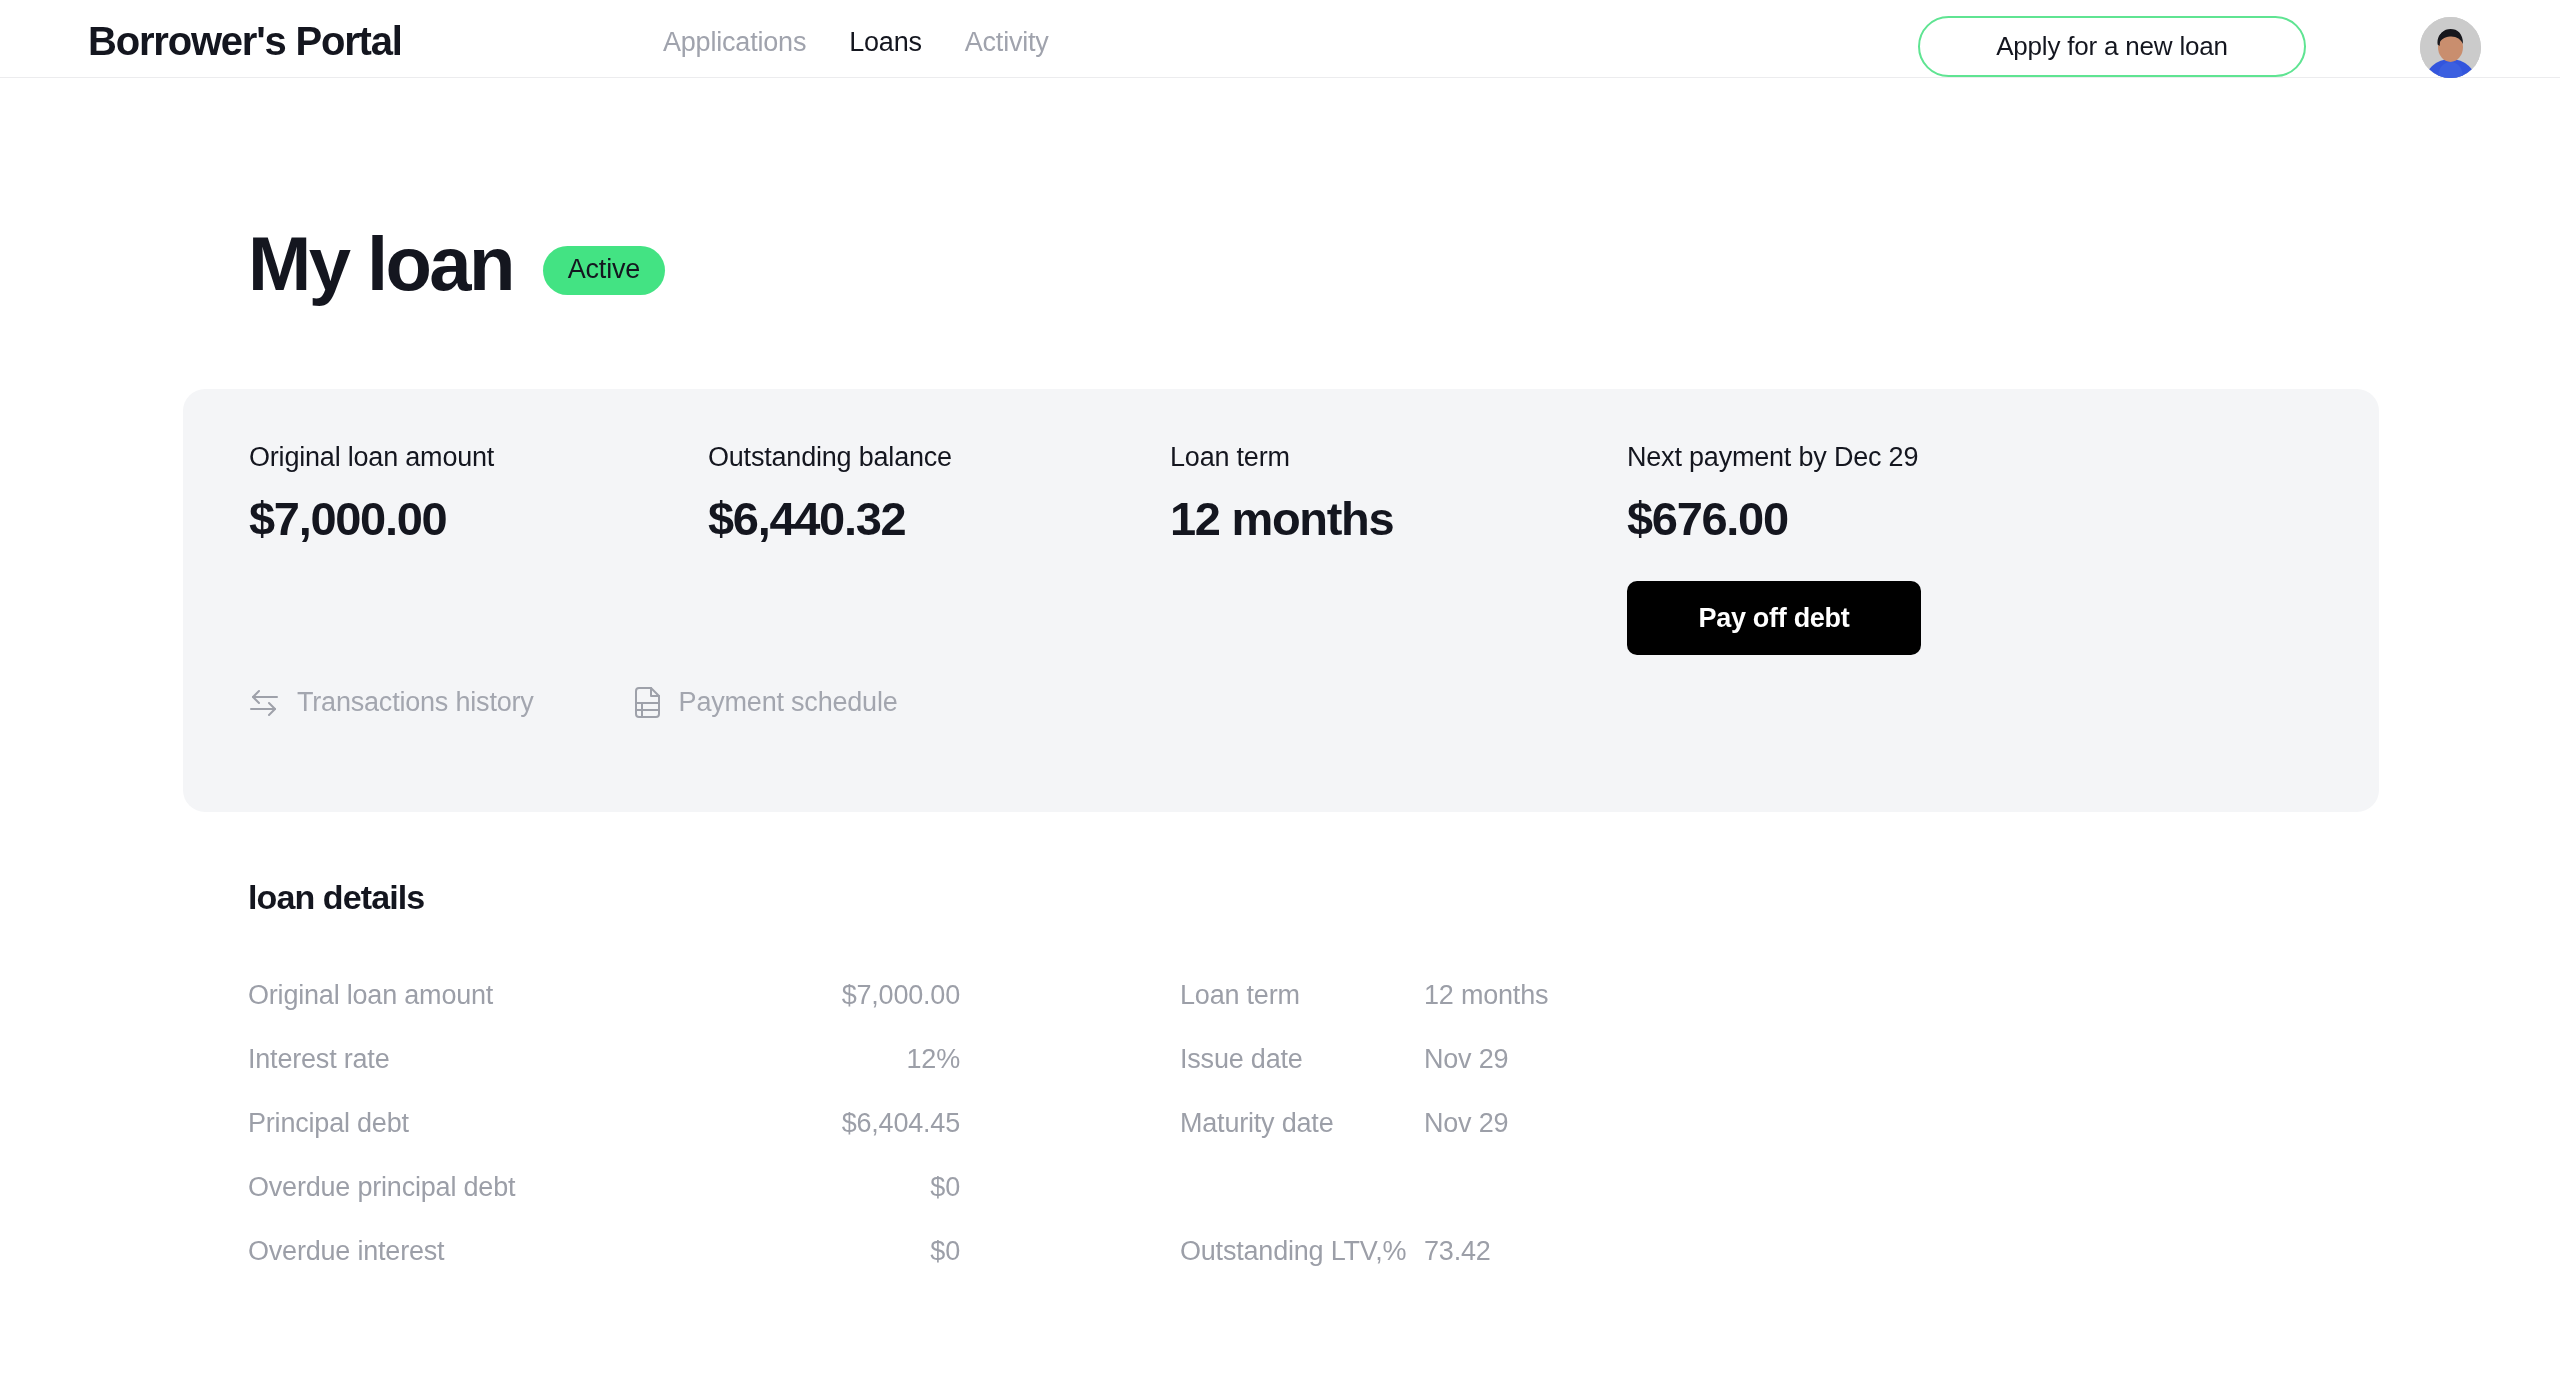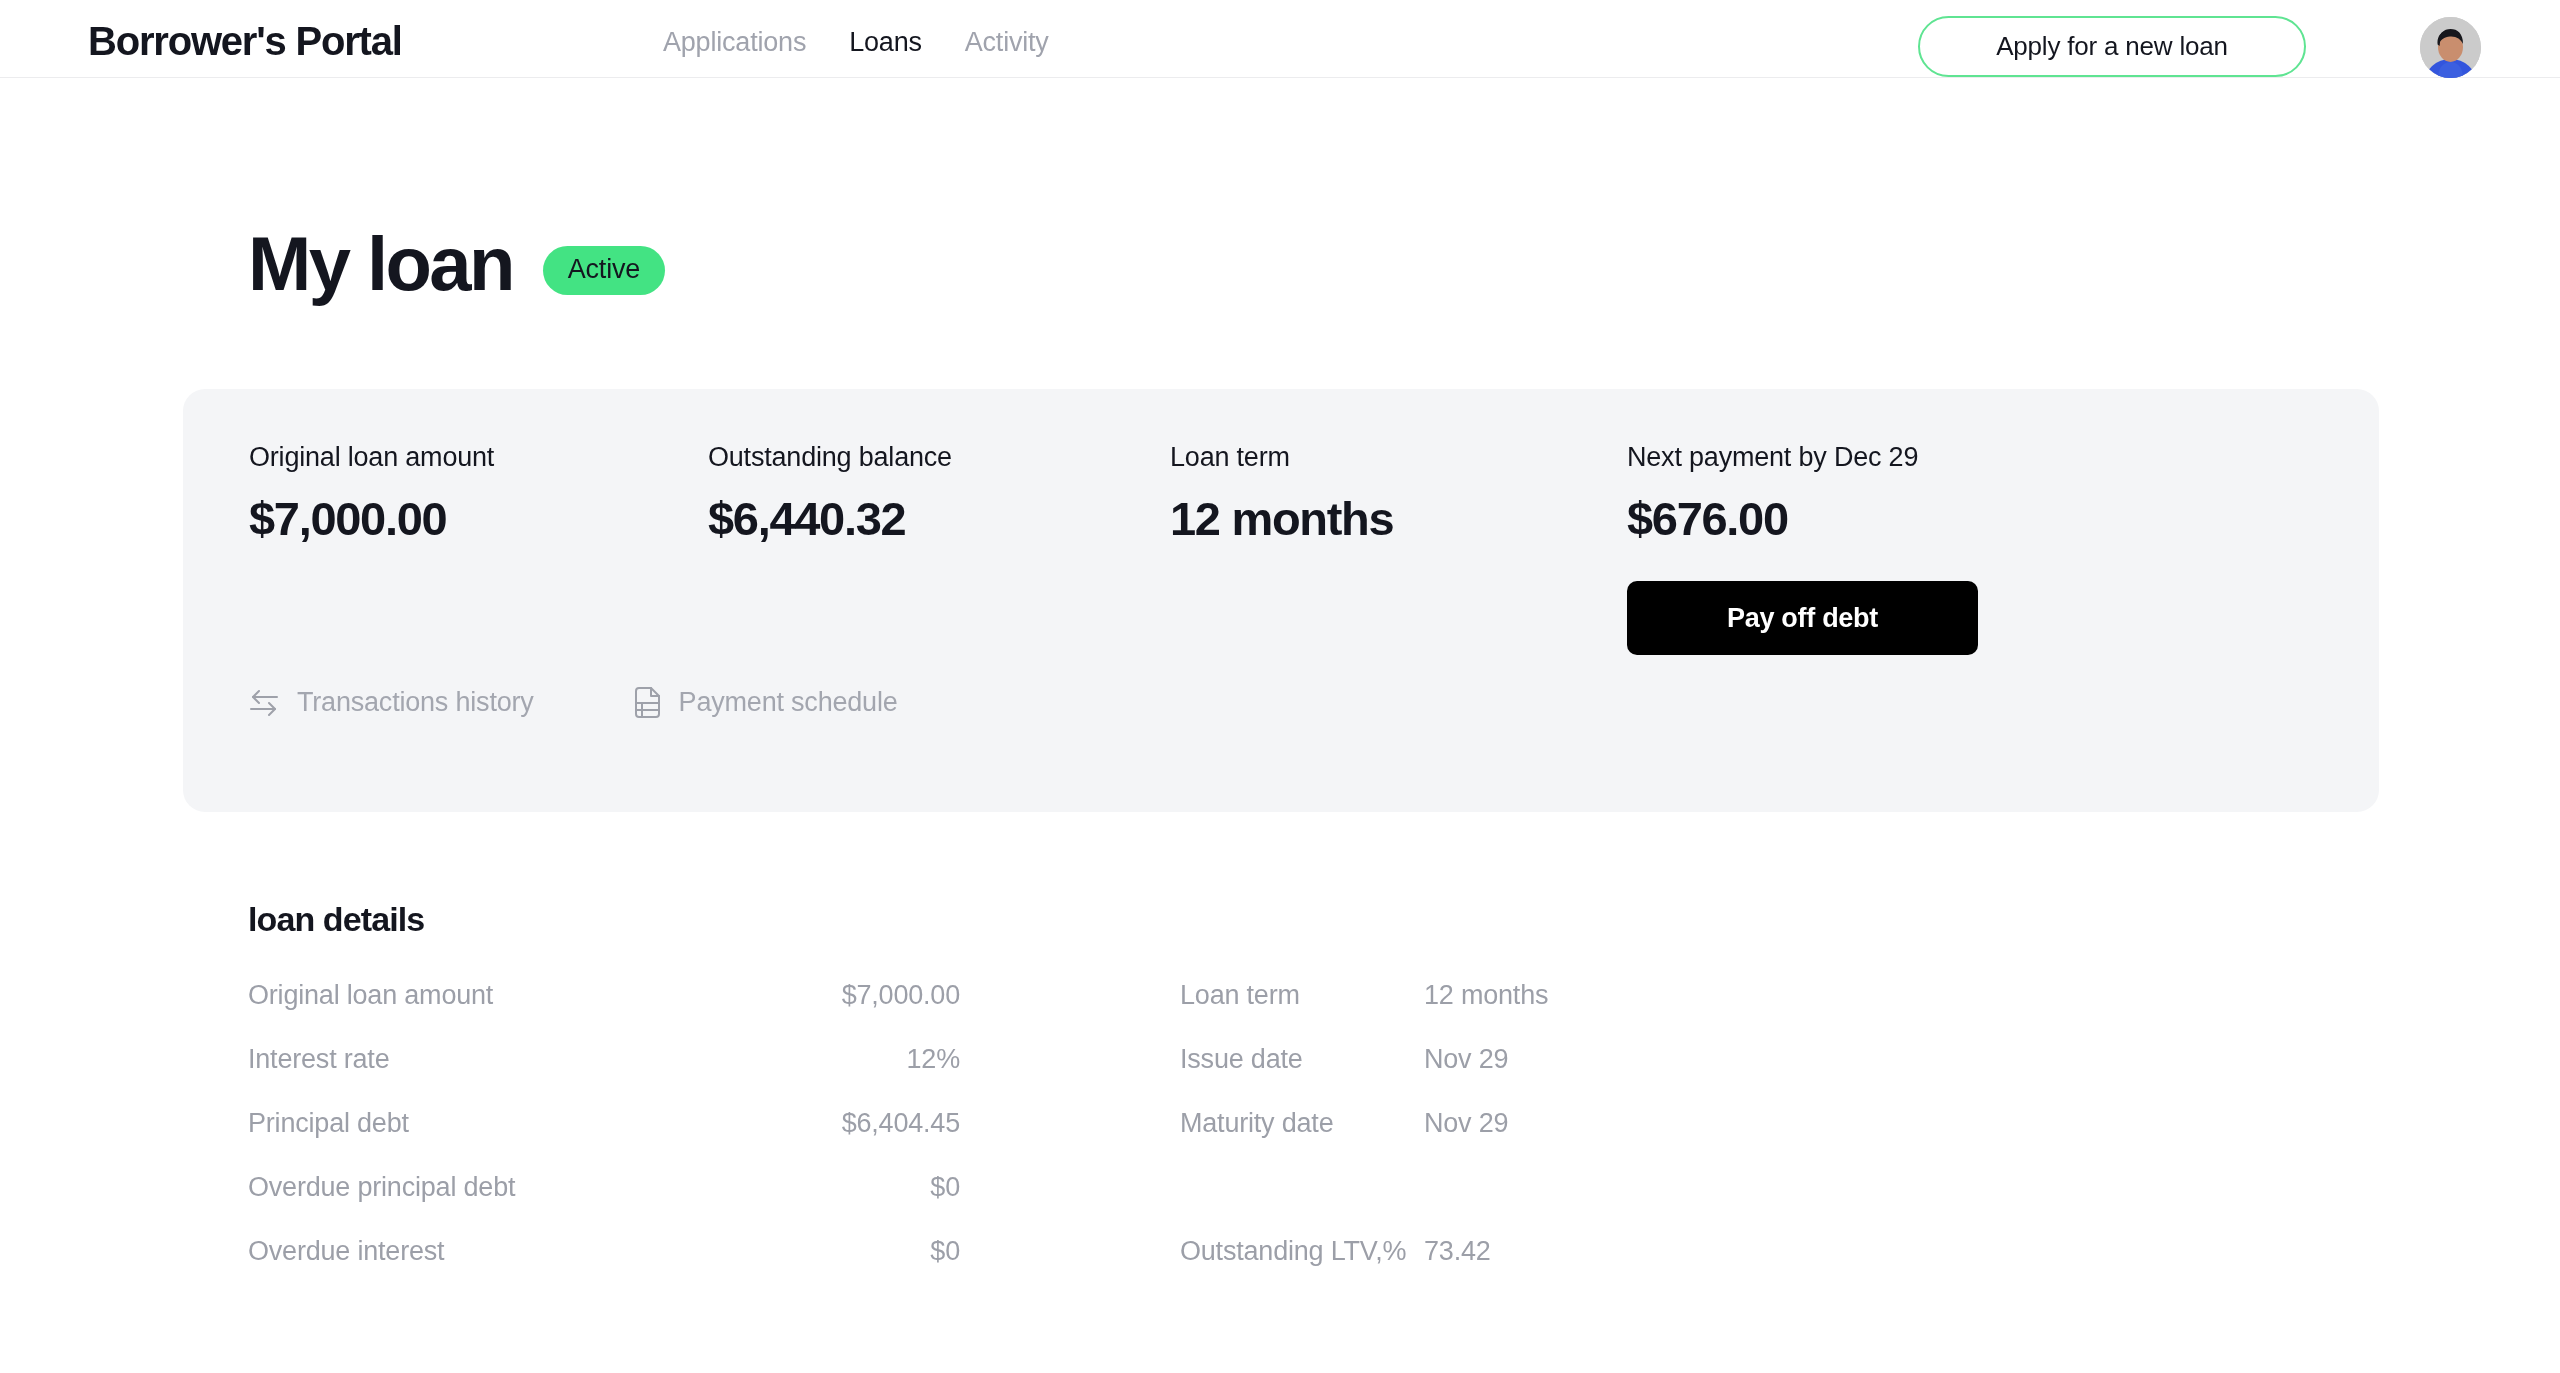--- a/index.html
+++ b/index.html
@@ -143,21 +143,21 @@
 
   .stat-1 { left: 66px;   top: 53px; }
   .stat-2 { left = 0; left: 525px;  top: 53px; }
   .stat-3 { left: 987px;  top: 53px; }
   .stat-4 { left: 1444px; top: 53px; }
 
   .payoff-btn {
     position: absolute;
     left: 1444px;
     top: 192px;
-    width: 351px;
+    width: 294px;
     height: 74px;
     background: #000000;
     color: #ffffff;
     border: none;
     border-radius: 10px;
     font-family: "Liberation Sans", sans-serif;
     font-size: 27px;
     font-weight: 700;
     letter-spacing: -0.3px;
     cursor: pointer;
@@ -180,21 +180,21 @@
     text-decoration: none;
     cursor: pointer;
     white-space: nowrap;
   }
   .card-link svg { display: block; flex: none; }
 
   
   .details-heading {
     position: absolute;
     left: 248px;
-    top: 822px;
+    top: 800px;
     font-size: 34px;
     font-weight: 700;
     letter-spacing: -0.9px;
     color: #14161f;
   }
 
   .details-col {
     position: absolute;
     display: grid;
     row-gap: 0px;

